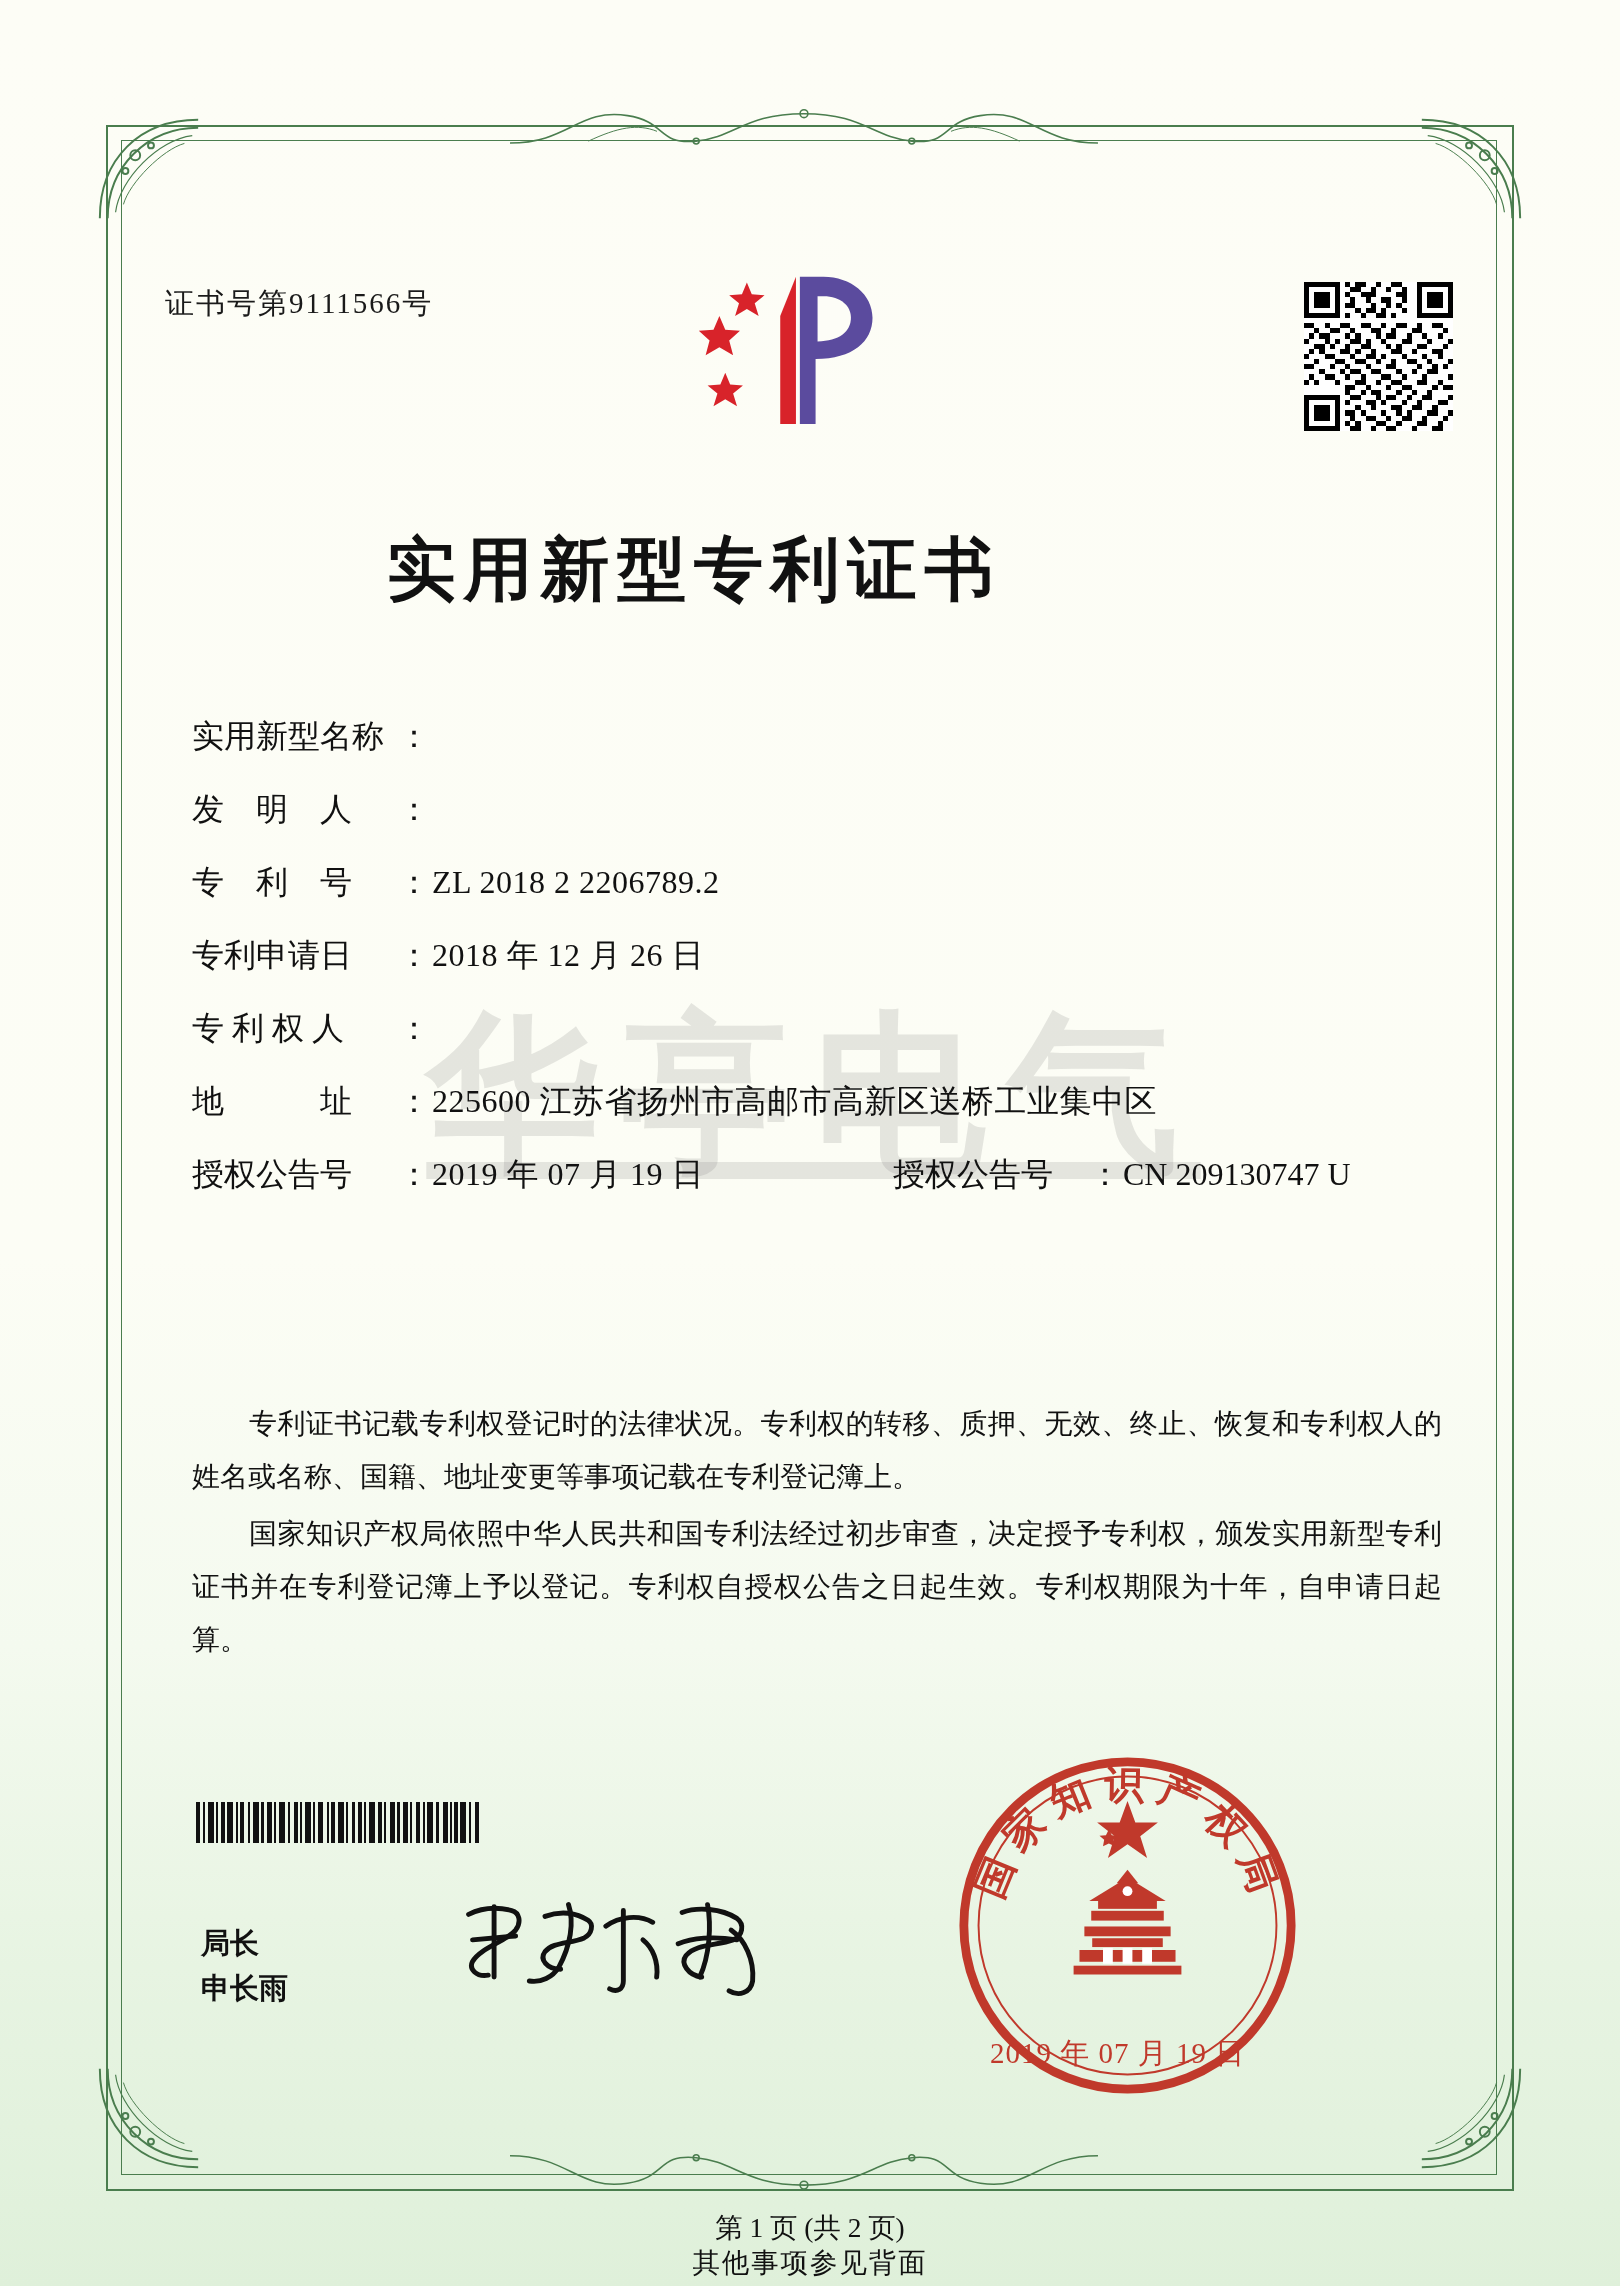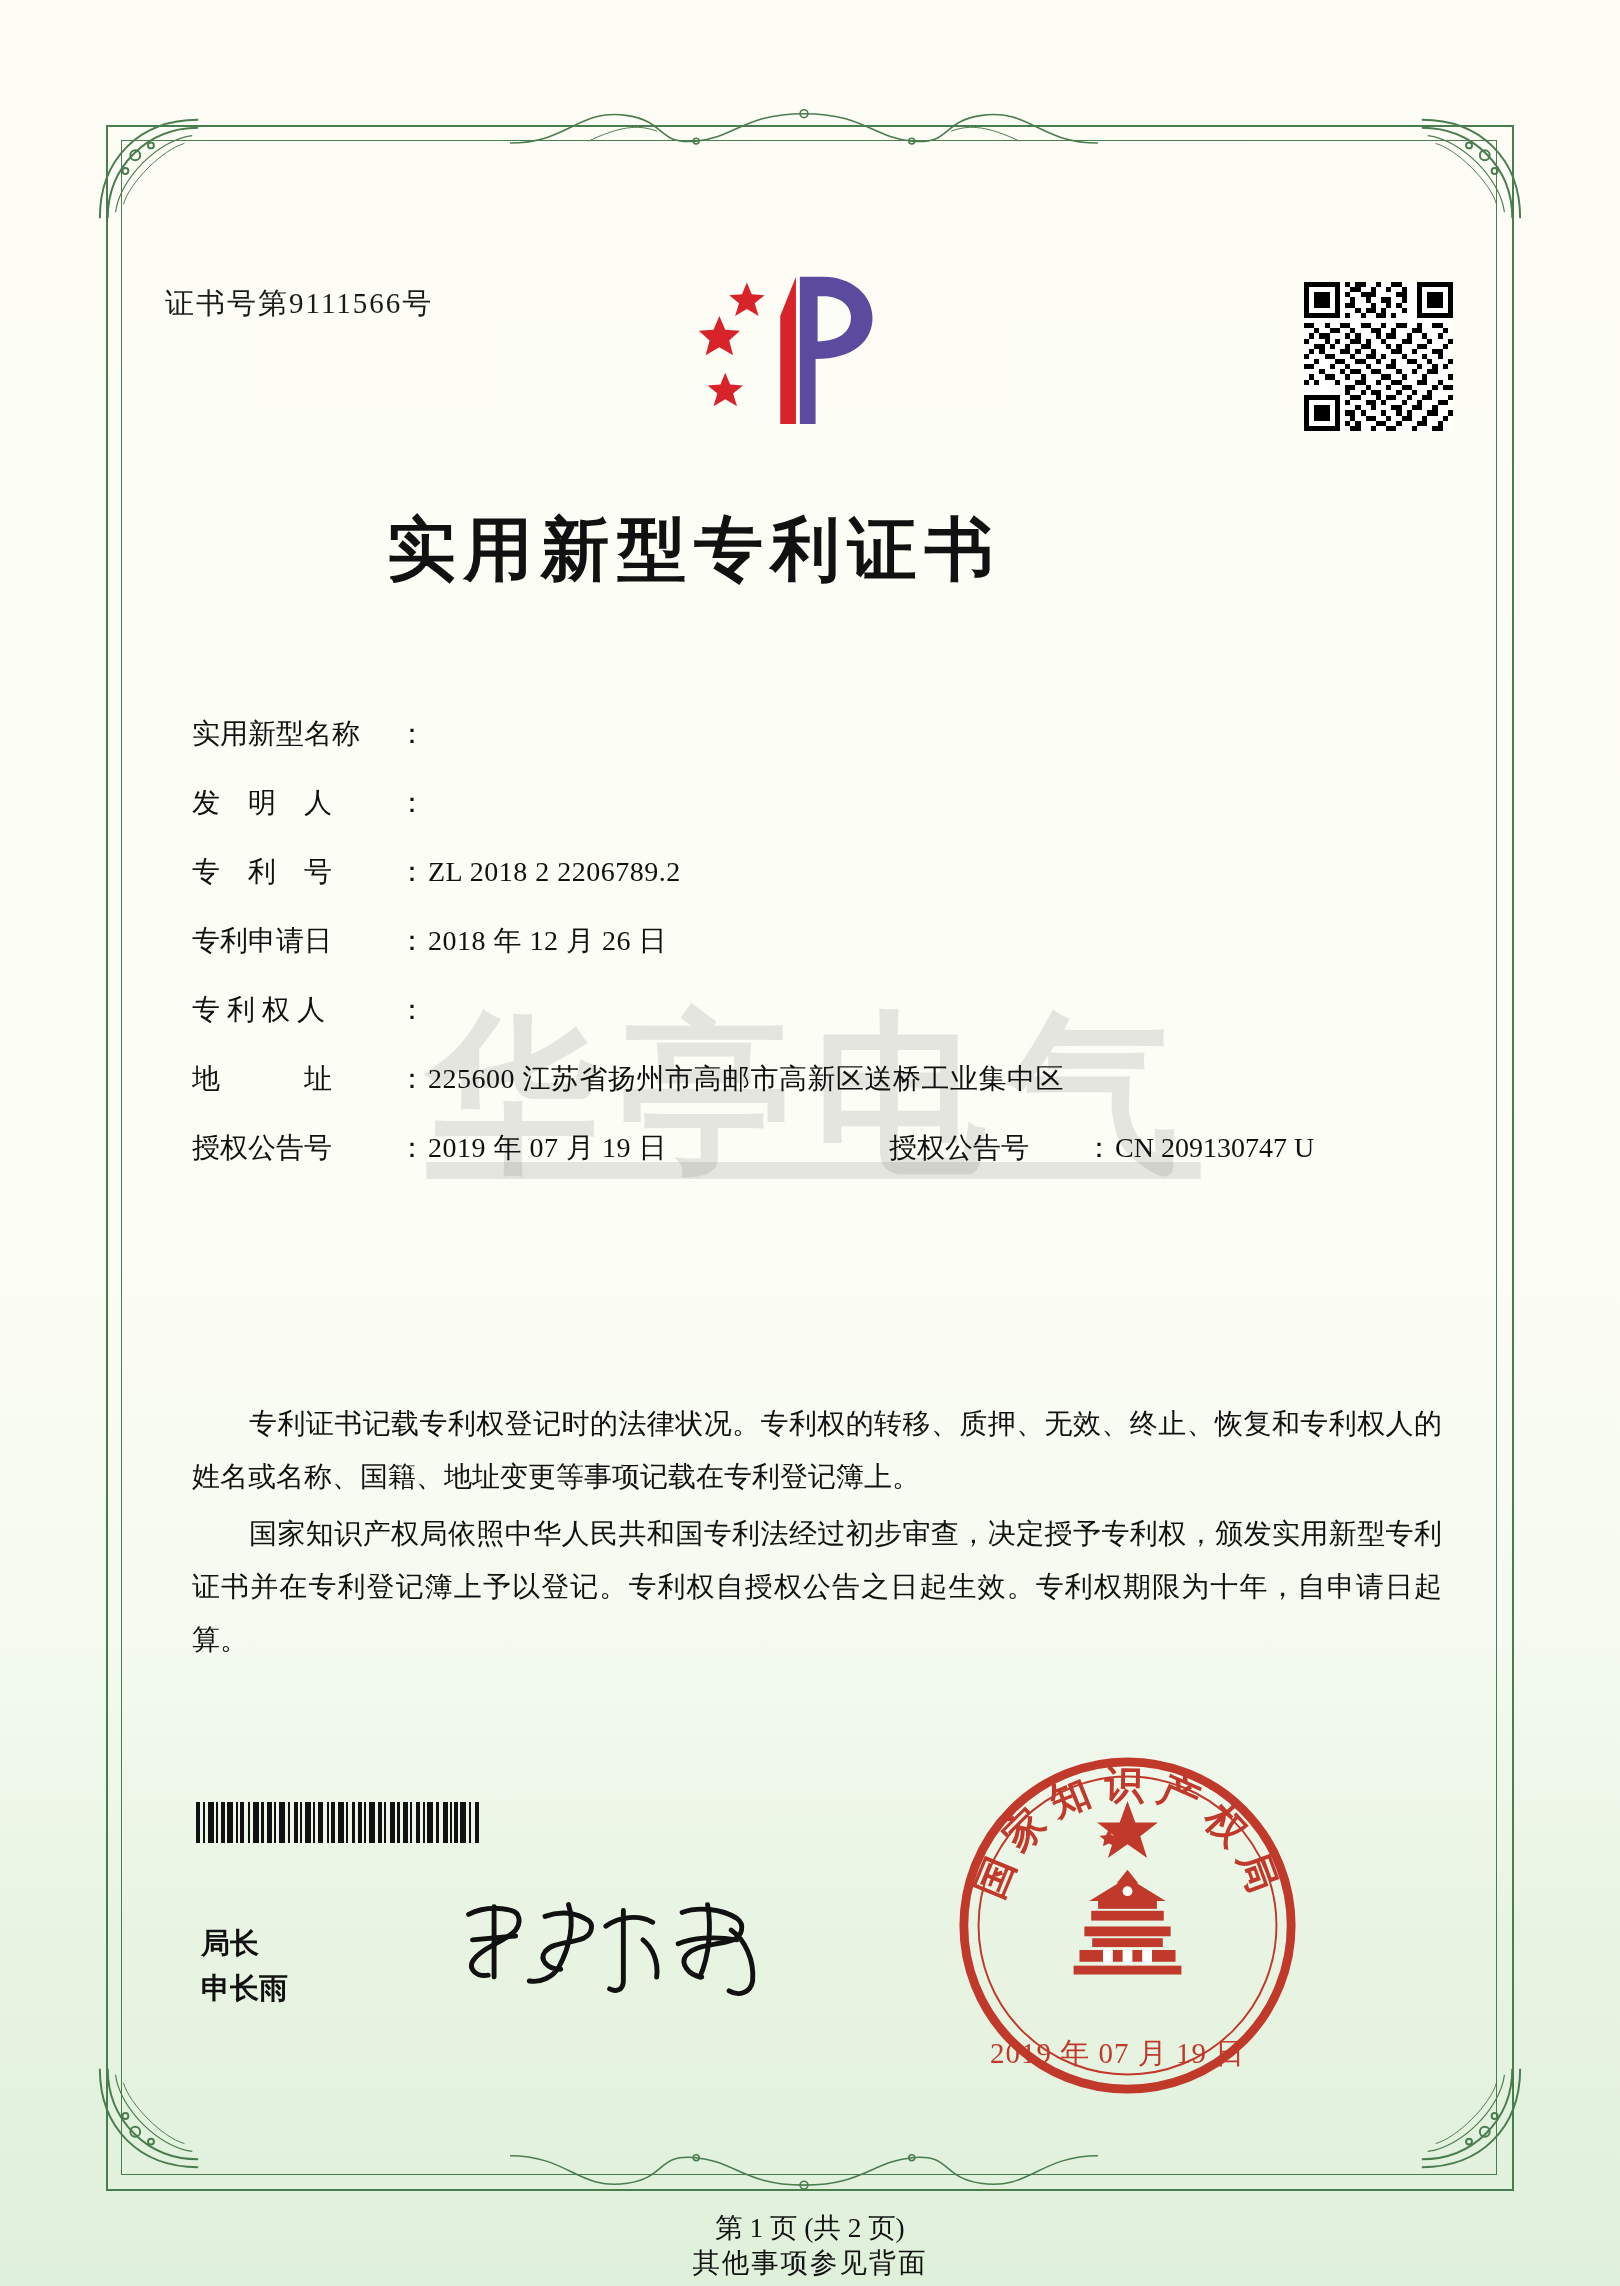--- a/index.html
+++ b/index.html
@@ -52,29 +52,29 @@
   }
   .logo{
     position:absolute;left:686px;top:257px;width:216px;height:186px;
   }
   .qr{
     position:absolute;right:167px;top:282px;width:149px;height:149px;
   }
 
   
   .main-title{
-    position:absolute;left:0;top:504px;width:1388px;text-align:center;
+    position:absolute;left:0;top:524px;width:1388px;text-align:center;
     font-size:69px;font-weight:700;letter-spacing:7.8px;color:#111;
     font-family:"Liberation Serif", serif;
   }
 
   
   .fields{
     position:absolute;left:192px;top:720px;width:1245px;
-    font-size:28px;color:#111;line-height:1;
+    font-size:32px;color:#111;line-height:1;
   }
   .frow{display:flex;align-items:baseline;margin-bottom:41px;}
   .flabel{
     width:206px;flex:0 0 206px;
     display:flex;justify-content:space-between;
     letter-spacing:0px;
     white-space:nowrap;
   }
   .fsep{margin:0 2px 0 0}
   .fvalue{flex:1;letter-spacing:0.5px;}

